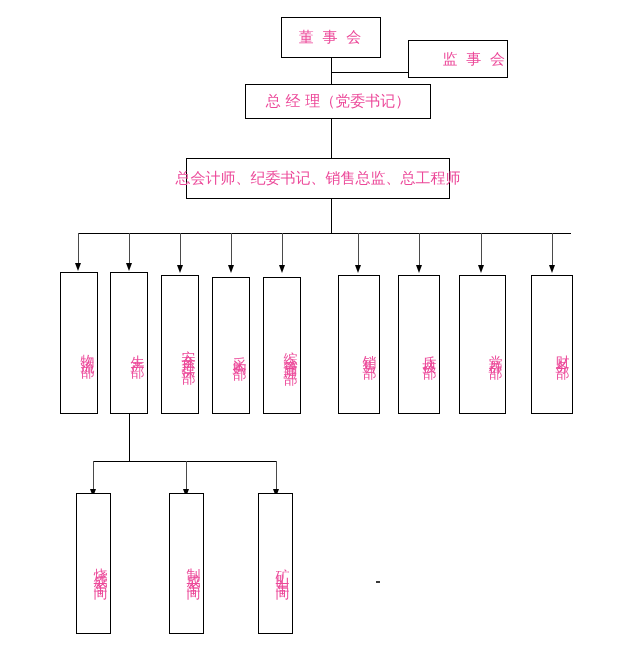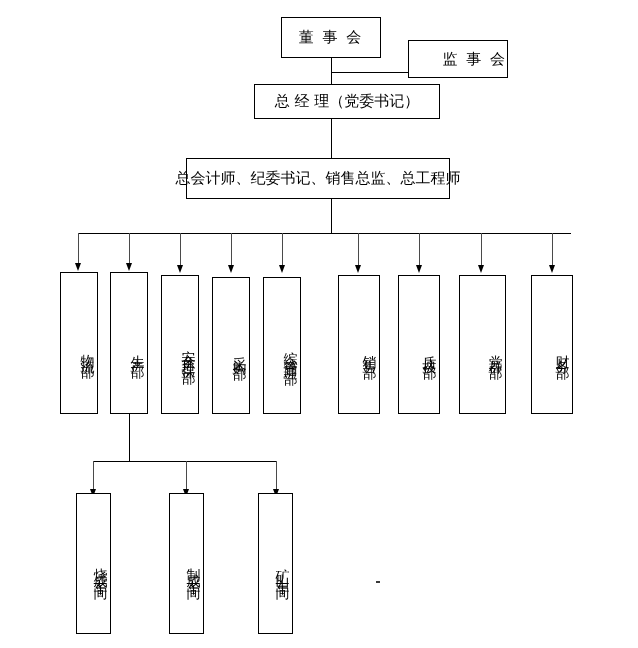--- a/index.html
+++ b/index.html
@@ -18,21 +18,21 @@
   }
   
   .box {
     position: absolute;
     box-sizing: border-box;
     border: 1px solid #000000;
     background: #ffffff;
     display: flex;
     align-items: center;
     justify-content: center;
-    color: #000000;
+    color: #ec4899;
   }
   .box.horiz {
     font-size: 15px;
     letter-spacing: 2px;
     white-space: nowrap;
   }
   .box.horiz.tight {
     letter-spacing: 0px;
     font-size: 15px;
   }
@@ -97,21 +97,21 @@
 
   <div class="box horiz" style="left:408px; top:40px; width:100px; height:38px;justify-content:flex-end;">
     <span>监 事 会</span>
   </div>
 
   <div class="vline" style="left:331px; top:58px; height:15px;"></div>
   <div class="hline" style="left:331px; top:72px; width:78px;"></div>
 
   <div class="vline" style="left:331px; top:58px; height:27px;"></div>
 
-  <div class="box horiz tight" style="left:245px; top:84px; width:186px; height:35px;margin-left:9px;">
+  <div class="box horiz tight" style="left:245px; top:84px; width:186px; height:35px;">
     <span>总 经 理（党委书记）</span>
   </div>
 
   <div class="vline" style="left:331px; top:119px; height:40px;"></div>
 
   <div class="box horiz tight" style="left:186px; top:158px; width:264px; height:41px;">
     <span>总会计师、纪委书记、销售总监、总工程师</span>
   </div>
 
   <div class="vline" style="left:331px; top:199px; height:35px;"></div>

